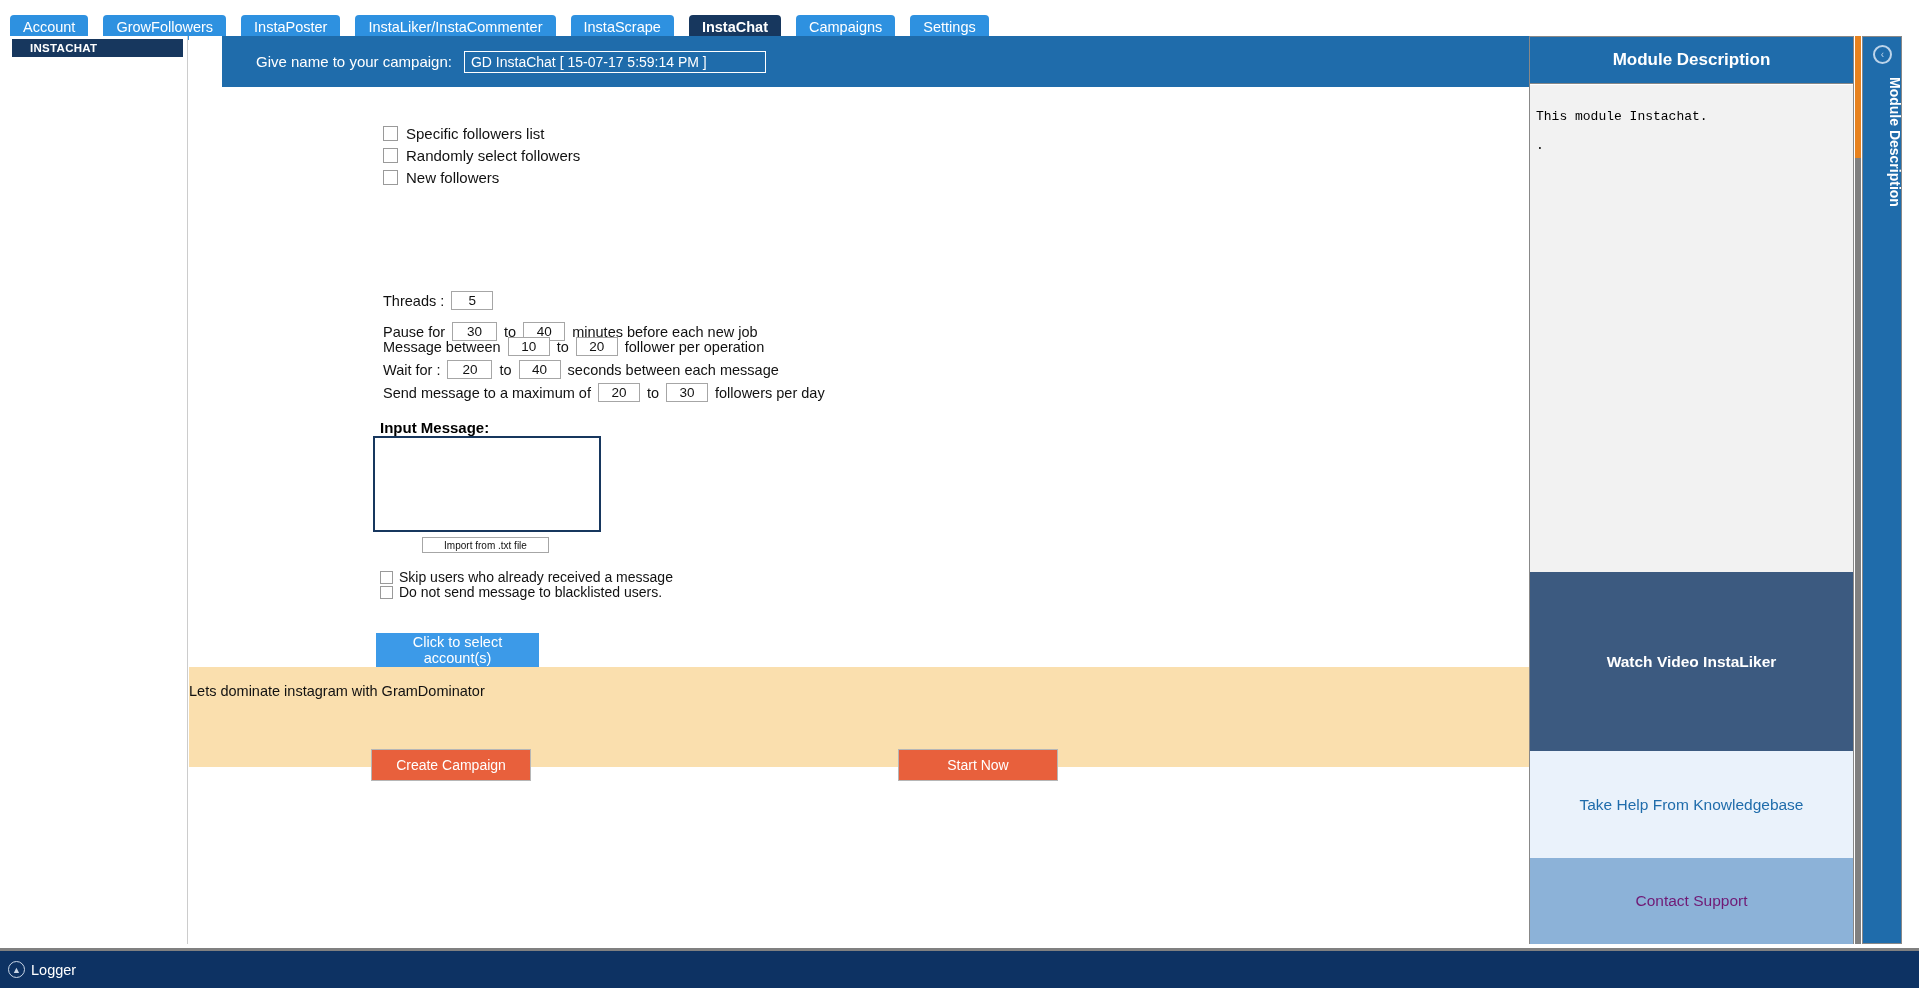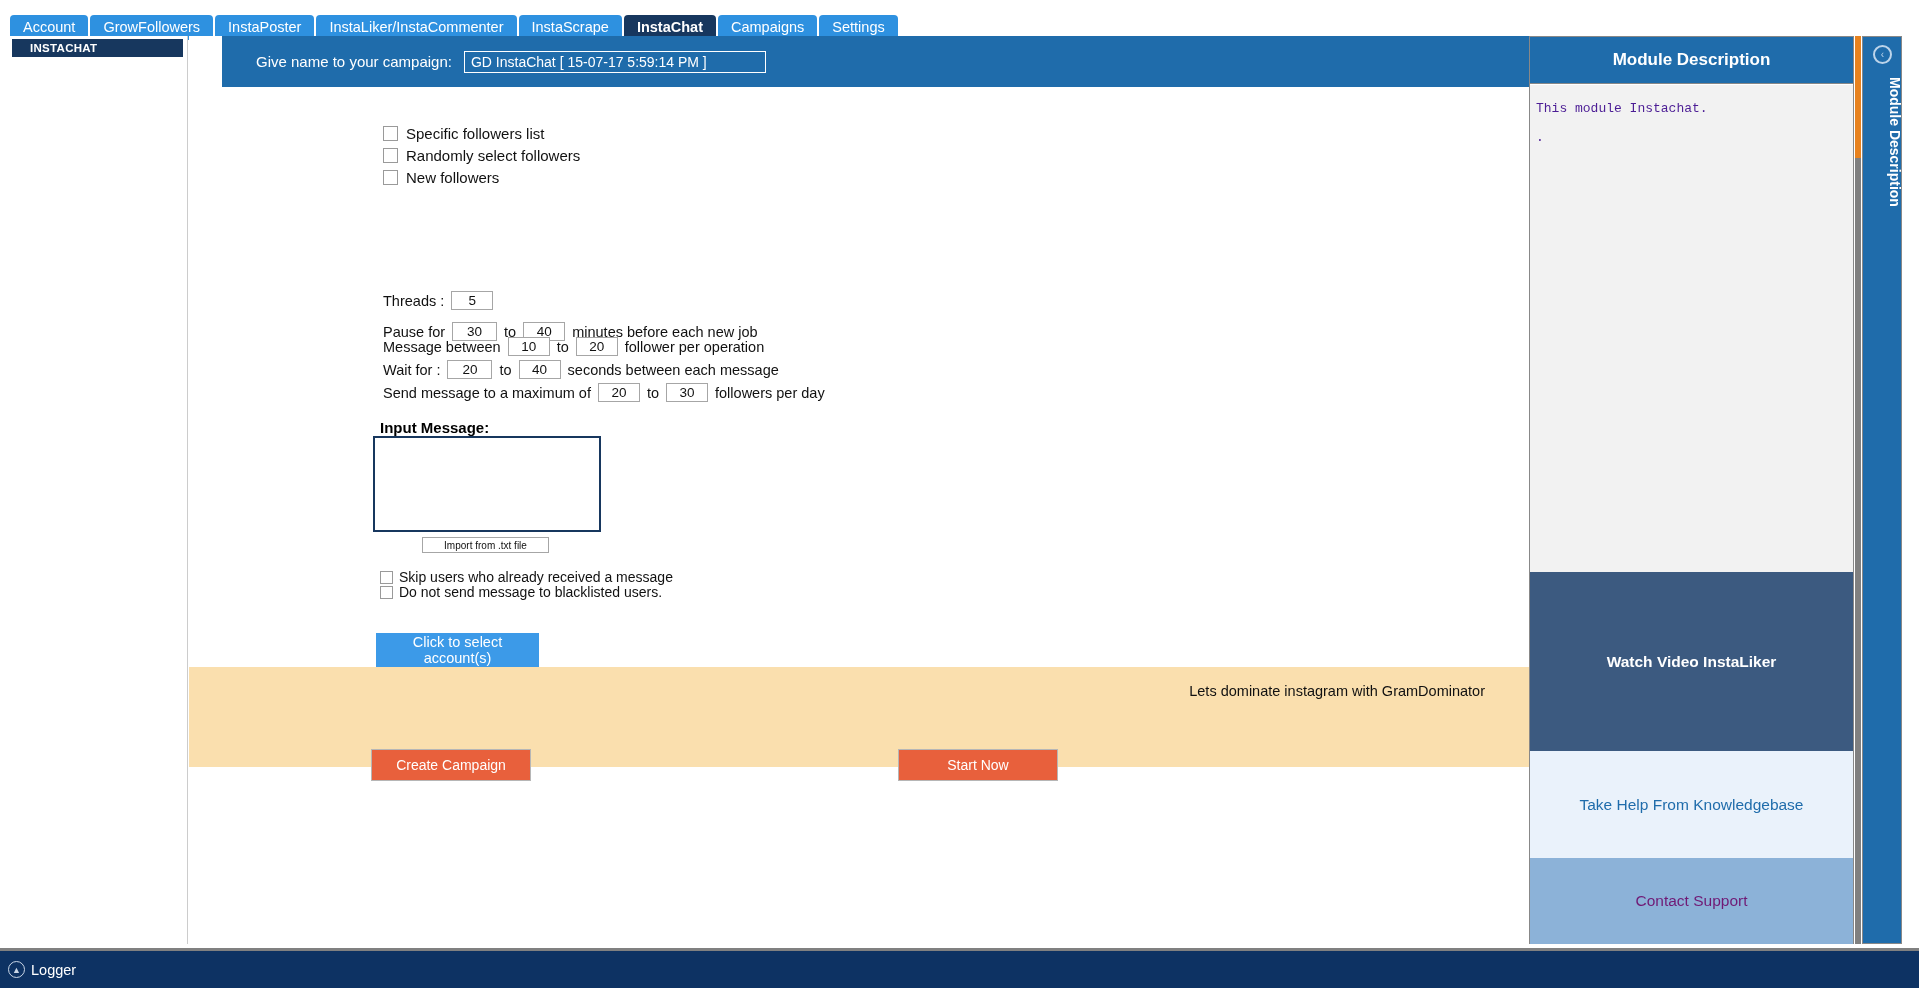--- a/index.html
+++ b/index.html
@@ -20,21 +20,21 @@
 
   
   .tabbar {
     position: absolute;
     left: 0; top: 0;
     width: 1919px; height: 40px;
     background: #ffffff;
     display: flex;
     align-items: flex-end;
     padding-left: 10px;
-    gap: 2px;
+    gap: 15px;
   }
   .tab {
     height: 25px;
     background: #2e91e0;
     color: #ffffff;
     font-size: 14.5px;
     border-radius: 4px 4px 0 0;
     display: flex;
     align-items: center;
     justify-content: center;
@@ -197,21 +197,21 @@
   .footer-banner {
     position: absolute;
     left: 0; top: 631px;
     width: 1340px; height: 100px;
     background: #fadfae;
   }
   .footer-banner-text {
     position: absolute;
     left: 0; top: 16px;
     width: 1296px;
-    text-align: right;
+    text-align: left;
     font-size: 14.5px;
     color: #111111;
   }
   .orange-btn {
     position: absolute;
     top: 82px;
     width: 160px; height: 32px;
     background: #e8603c;
     color: #ffffff;
     border: 1px solid #b6b6b6;
@@ -239,24 +239,24 @@
     display: flex;
     align-items: center;
     justify-content: center;
     border-bottom: 1px solid #888888;
   }
   .right-desc {
     position: absolute;
     left: 0; top: 48px;
     width: 100%; height: 487px;
     background: #f2f2f2;
-    padding: 10px 6px;
+    padding: 18px 6px;
     font-family: "Liberation Mono", monospace;
     font-size: 13px;
-    color: #4c1d95;
+    color: #000000;
     line-height: 2.2;
     overflow: hidden;
   }
   .video-tutorials {
     position: absolute;
     left: 0; top: 535px;
     width: 100%; height: 179px;
     background: #3c5a80;
     color: #ffffff;
     font-size: 15.5px;

